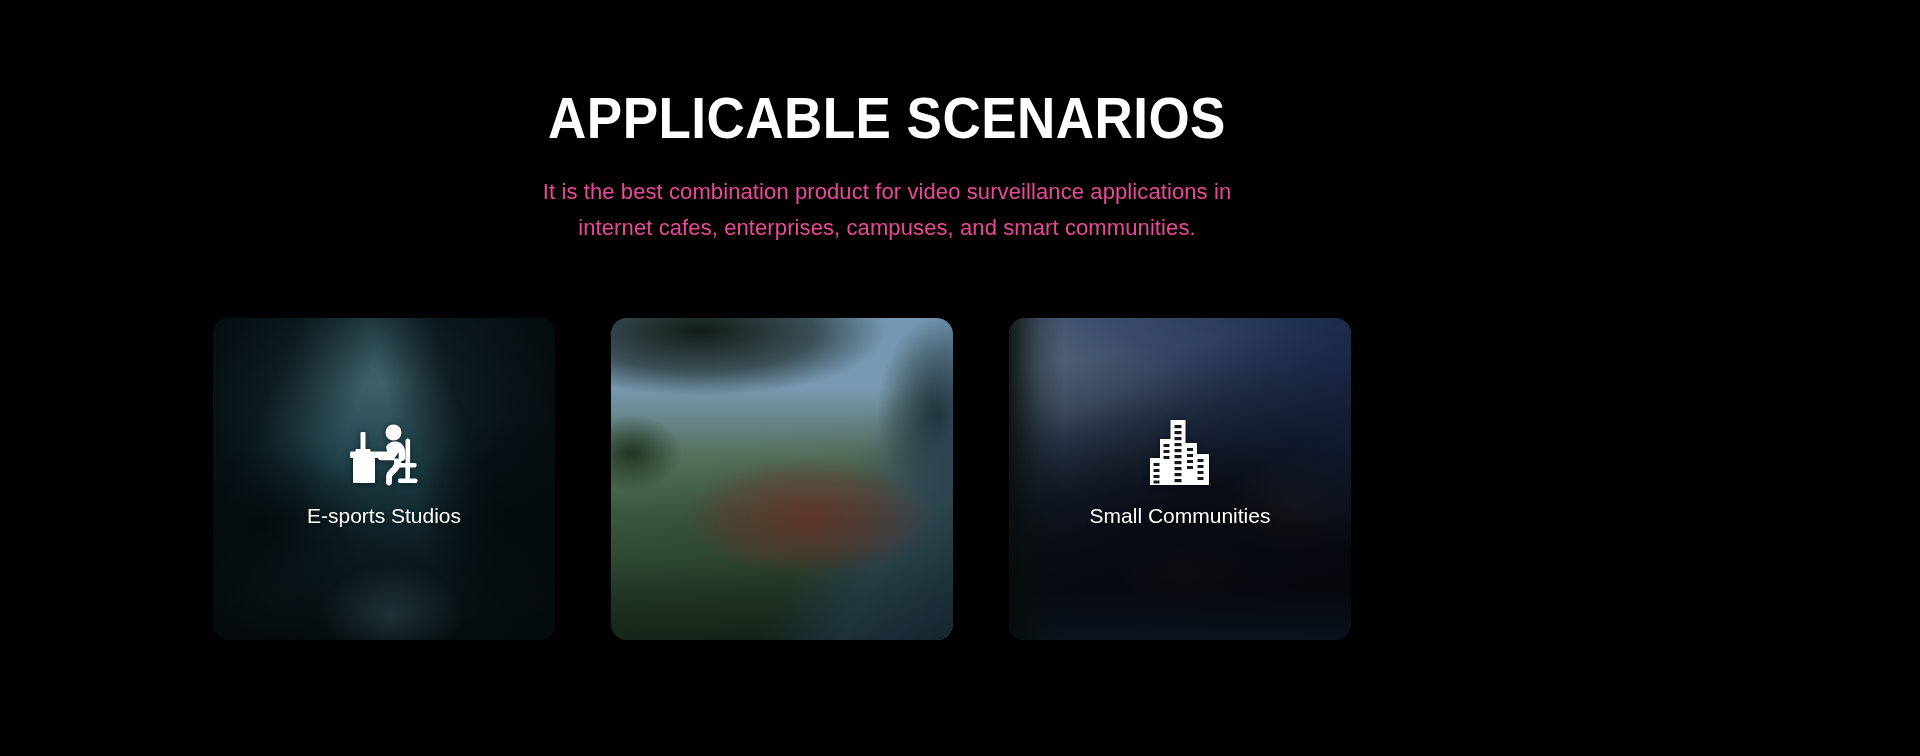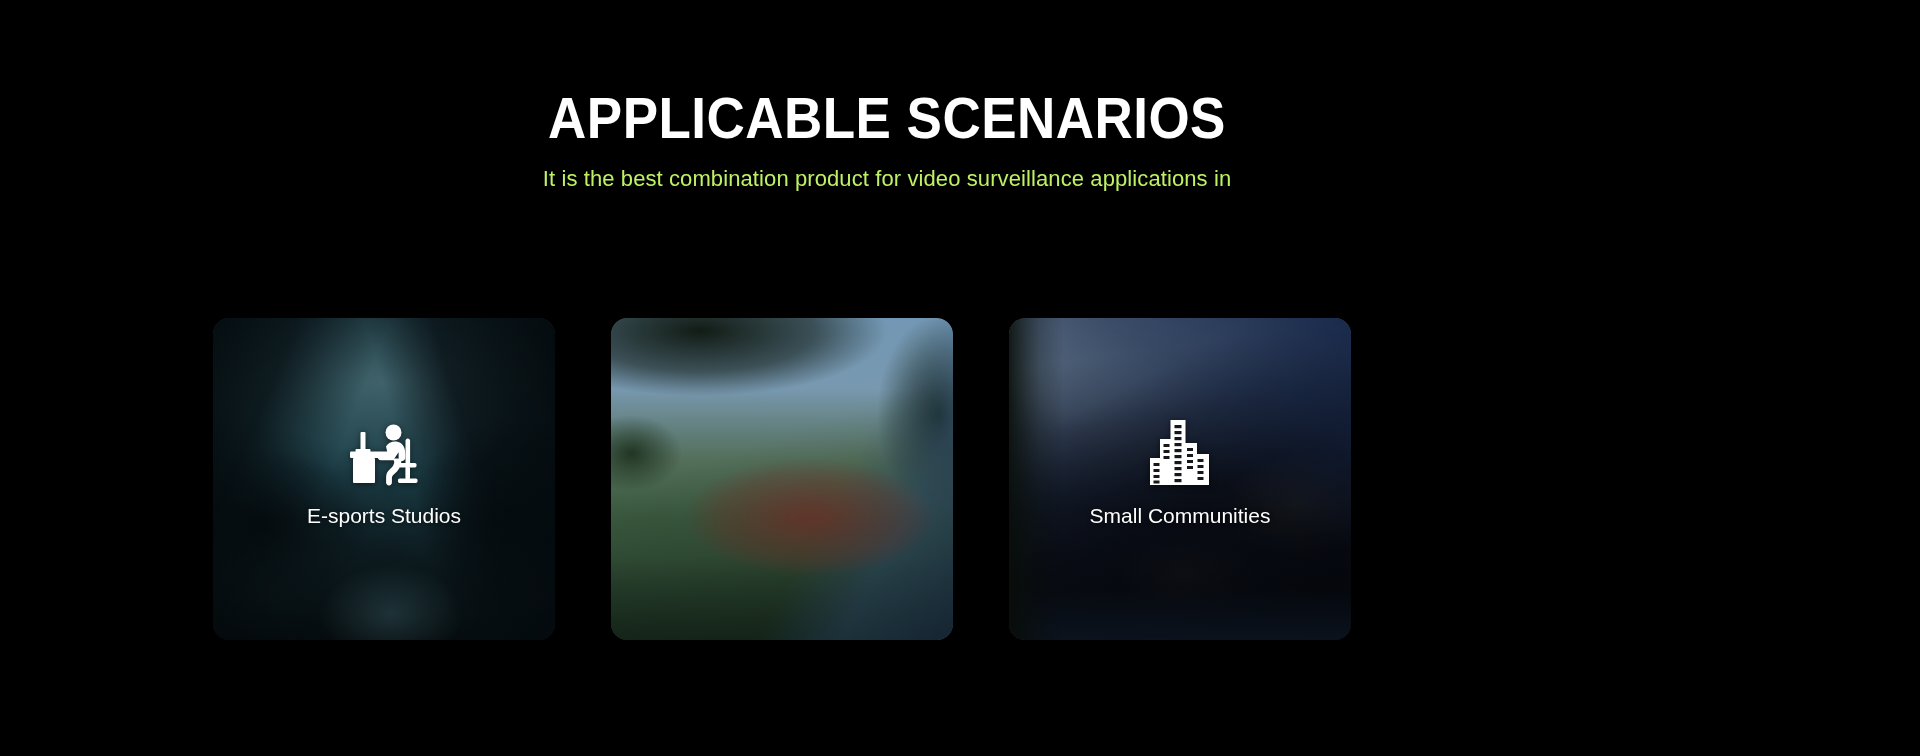--- a/index.html
+++ b/index.html
@@ -37,25 +37,25 @@
     font-size: 57px;
     line-height: 64px;
     font-weight: 700;
     letter-spacing: 0.5px;
     color: #ffffff;
     font-family: "Liberation Sans Narrow", "Liberation Sans", sans-serif;
     transform: scaleX(0.93);
   }
 
   .page-subtitle {
-    margin-top: 11px;
+    margin-top: 24px;
     font-size: 22px;
     line-height: 36px;
     font-weight: 400;
-    color: #bef264;
+    color: #ec4899;
     letter-spacing: 0.1px;
   }
   .page-subtitle .sub-line { display: block; }
 
   
   .cards-row {
     position: absolute;
     top: 318px;
     left: 213px;
     width: 1495px;
@@ -213,20 +213,21 @@
 </style>
 </head>
 <body>
 
 <div class="page">
 
   <div class="heading-block">
     <h1 class="page-title">APPLICABLE SCENARIOS</h1>
     <p class="page-subtitle">
       <span class="sub-line">It is the best combination product for video surveillance applications in</span>
+      <span class="sub-line">internet cafes, enterprises, campuses, and smart communities.</span>
     </p>
   </div>
 
   <div class="cards-row">
 
     <div class="scenario-card">
       <div class="card-photo photo-esports"></div>
       <div class="card-shade"></div>
       <div class="card-content">
         <div class="card-icon">

